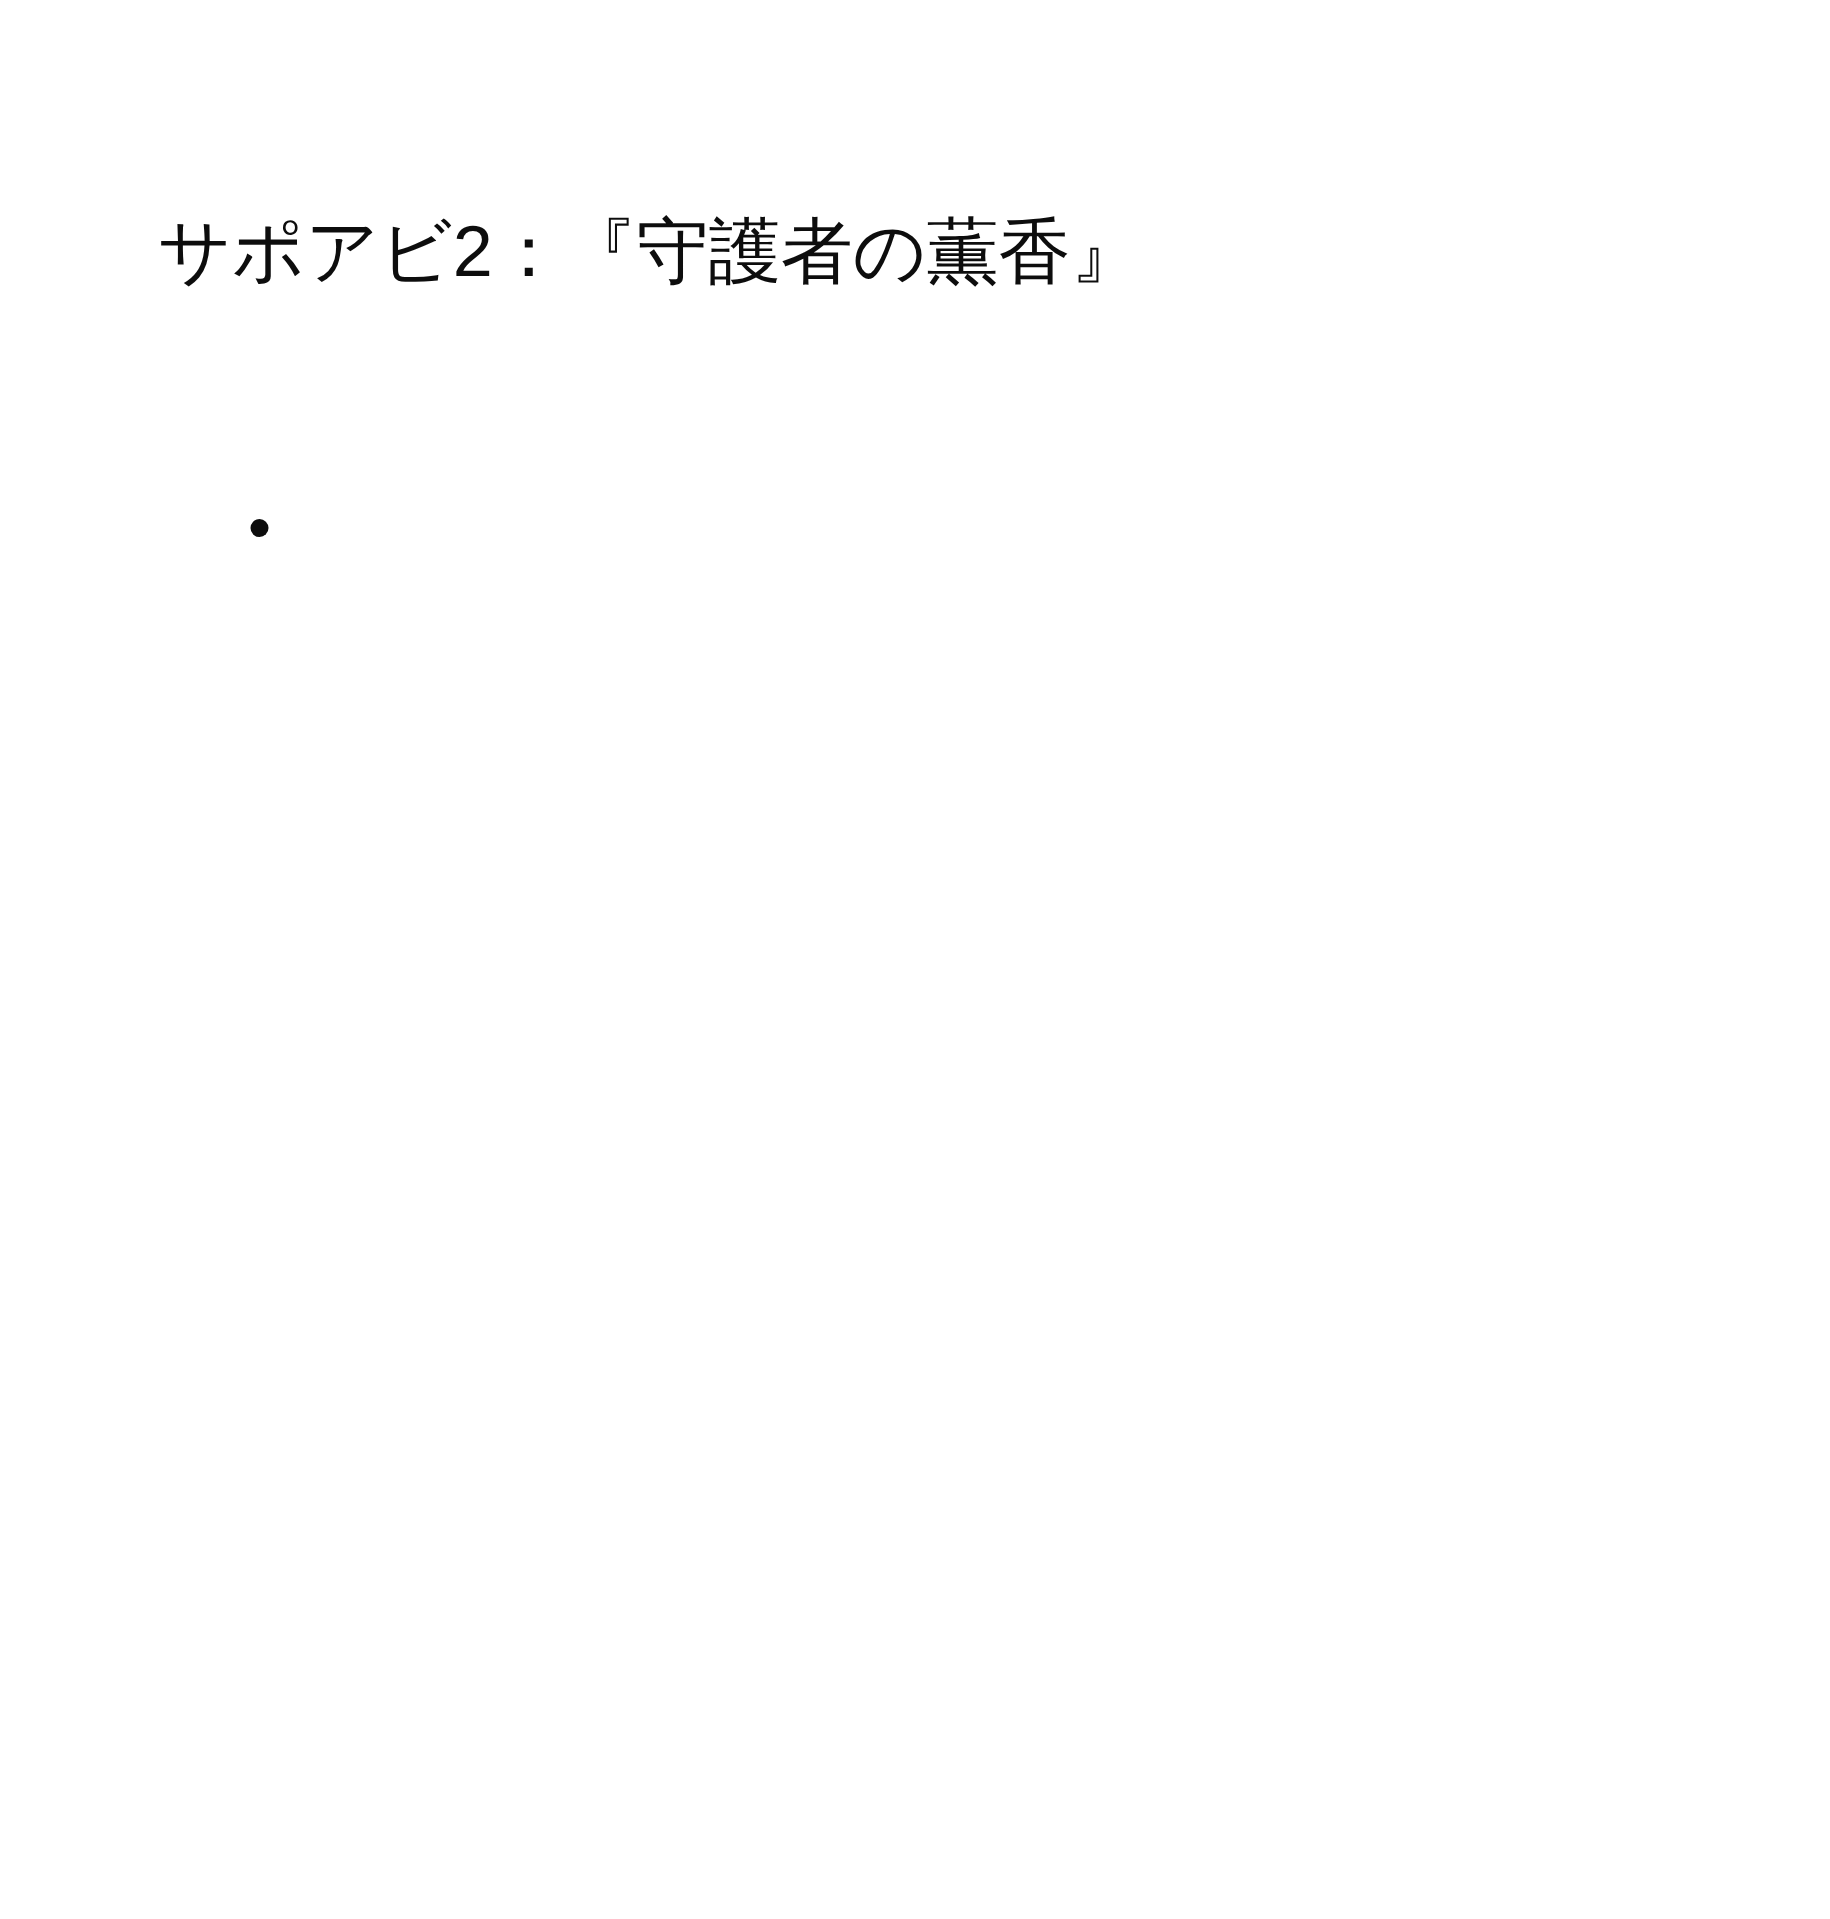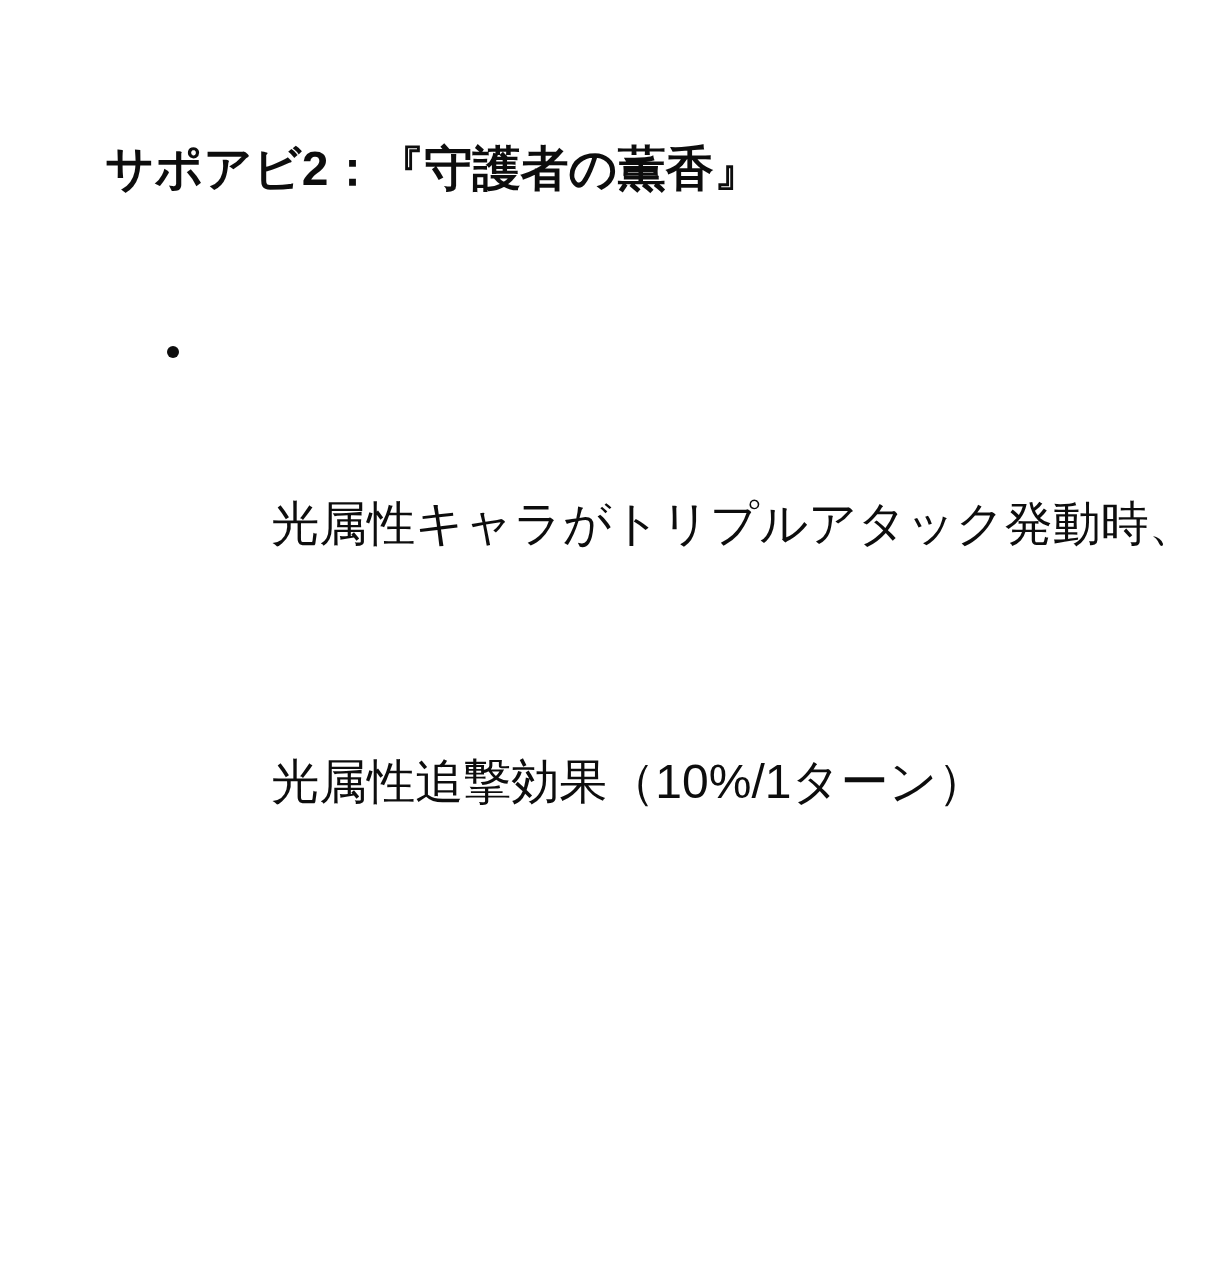--- a/index.html
+++ b/index.html
@@ -16,21 +16,21 @@
     padding: 40px 44px 0 52px;
     color: #0d0d0d;
     font-family: "Liberation Sans", "DejaVu Sans", sans-serif;
     font-size: 48px;
     line-height: 86px;
   }
   .row {
     position: relative;
     white-space: pre;
   }
-  .b { font-weight: 700; }
+  .b { font-weight: 400; }
   .li1 { padding-left: 78px; }
   .li2 { padding-left: 166px; }
   .dot {
     position: absolute;
     top: 37px;
     width: 12px;
     height: 12px;
     border-radius: 50%;
     background: #0d0d0d;
   }
@@ -44,24 +44,20 @@
 
 <div class="doc">
 
   <div class="row b">
     <span>サポアビ2：『守護者の薫香』</span>
   </div>
 
 
   <div class="row li2 mt11">
     <span class="dot"></span>
-    <span>光属性キャラがトリプルアタック発動時、</span>
-  </div>
-  <div class="row li2">
-    <span>光属性追撃効果（10%/1ターン）</span>
   </div>
 
   <div class="row li1 mt11">
     
     
   </div>
 
 </div>
 
 </body></html>

